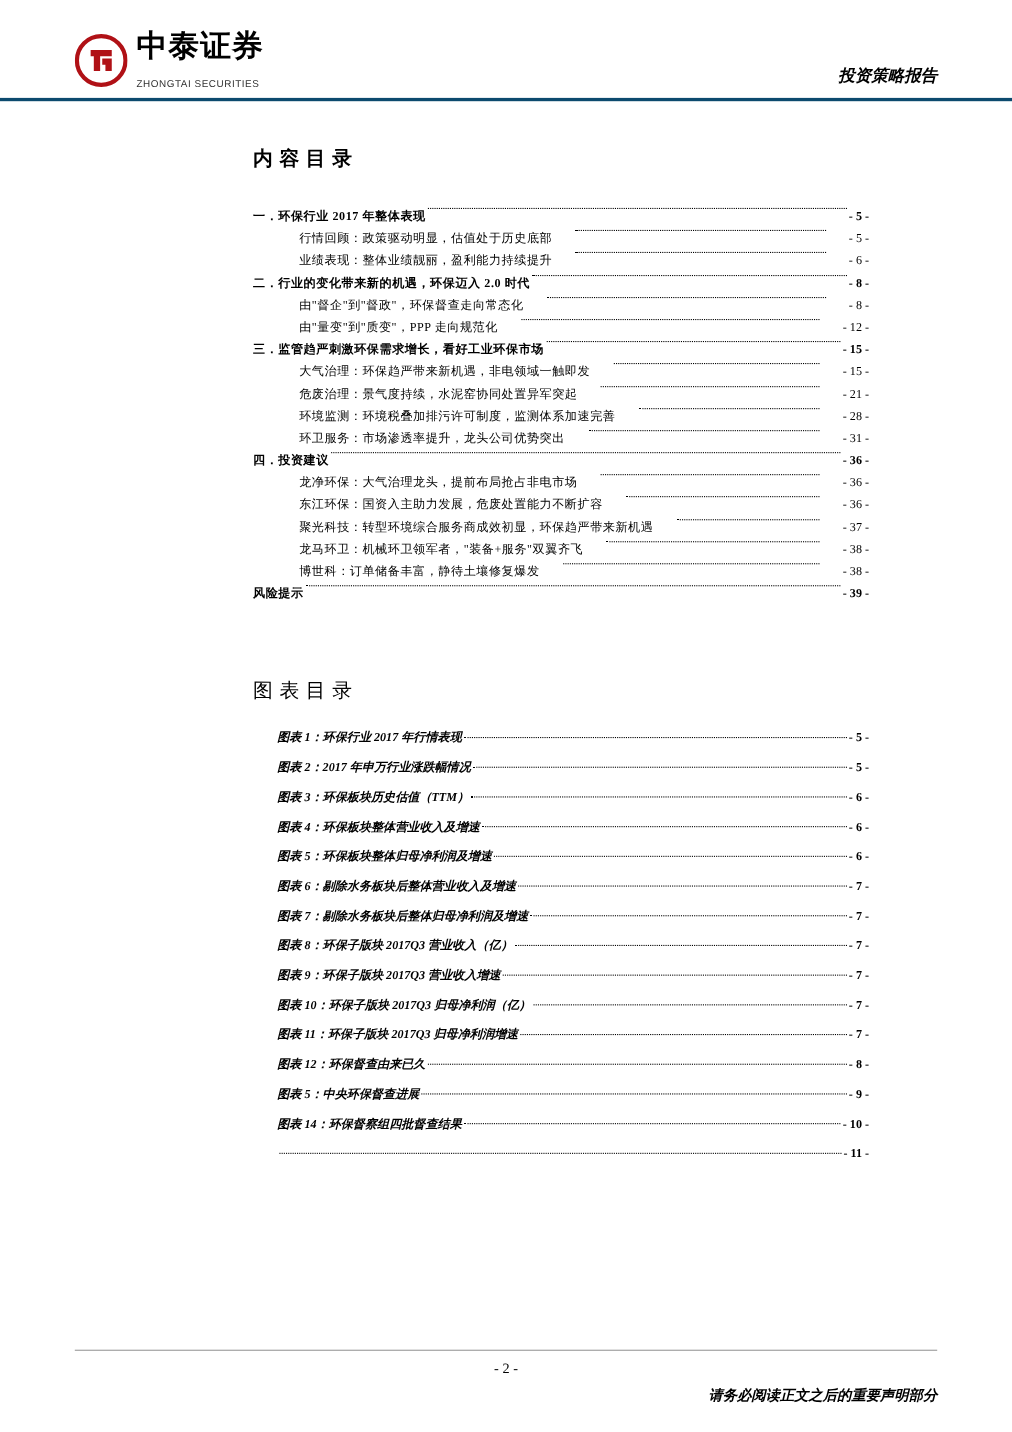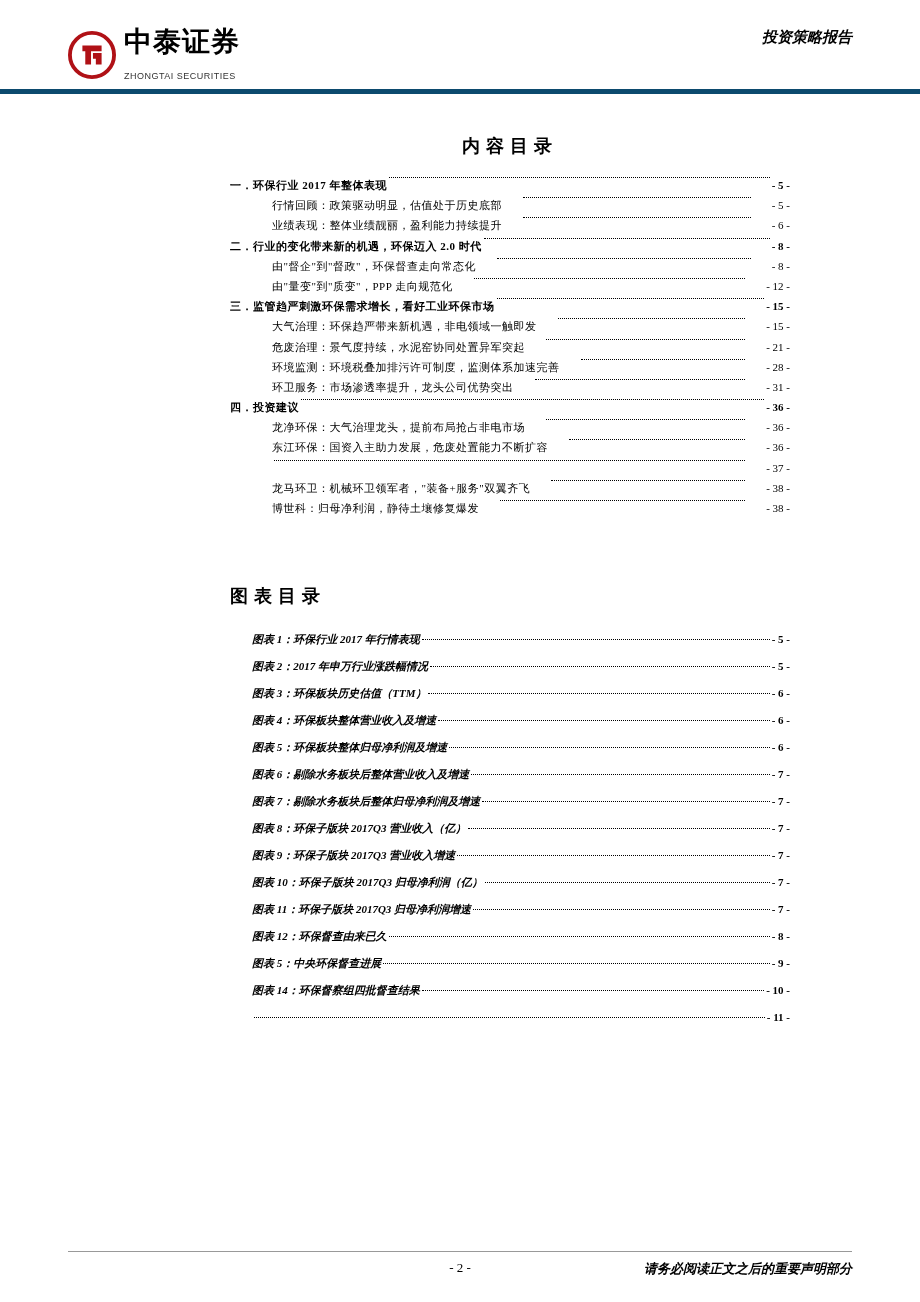--- a/index.html
+++ b/index.html
@@ -7,22 +7,23 @@
       width: 920px;
       height: 1302px;
       background: #fff;
       font-family: "SimSun", "宋体", serif;
       position: relative;
       color: #000;
     }
     .header {
       display: flex;
       justify-content: space-between;
+      align-items: flex-end;
       padding: 28px 68px 8px 68px;
-      border-bottom: 5px solid #0c4a6e;
+      border-bottom: 3px solid #0c4a6e;
       margin: 0 0 0 0;
     }
     .logo-wrap {
       display: flex;
       align-items: center;
       gap: 8px;
     }
     .logo-mark {
       width: 48px;
       height: 48px;
@@ -53,23 +54,22 @@
       font-family: "SimSun", serif;
       padding-bottom: 2px;
     }
     .content {
       padding: 30px 130px 0 230px;
     }
     .section-title {
       font-size: 18px;
       font-weight: bold;
       font-family: "SimHei", "黑体", sans-serif;
-      margin: 10px 0 22px 0;
+      margin: 10px 0 36px 0;
       letter-spacing: 6px;
-      text-align: center;
     }
     .toc-row {
       display: flex;
       align-items: flex-start;
       font-size: 11px;
       line-height: 1;
       margin-bottom: 9.2px;
       white-space: nowrap;
     }
     .toc-row.level0 { font-weight: bold; padding-left: 0; }
@@ -80,21 +80,21 @@
       border-bottom: 1.5px dotted #000;
       margin: 0 2px;
       position: relative;
       top: -3px;
       min-width: 10px;
     }
     .toc-page { flex-shrink: 0; }
     .toc-row.level0 .toc-page { font-weight: bold; }
     .fig-section-title {
       font-size: 18px;
-      font-weight: bold;
+      font-weight: normal;
       font-family: "SimHei", "黑体", sans-serif;
       margin: 70px 0 26px 0;
       letter-spacing: 6px;
     }
     .fig-row {
       display: flex;
       align-items: baseline;
       font-size: 11px;
       font-style: italic;
       font-weight: bold;
@@ -122,21 +122,21 @@
       padding-top: 8px;
       display: flex;
       justify-content: space-between;
       font-size: 13px;
     }
     .footer-center {
       position: absolute;
       left: 50%;
       transform: translateX(-50%);
     }
-    .footer-right { font-style: italic; font-weight: bold; }
+    .footer-right { font-style: italic; font-weight: bold; margin-top: 24px; }
   </style>
 </head>
 <body>
 
 <div class="header">
   <div class="logo-wrap">
     <svg class="logo-mark" viewBox="0 0 100 100">
       <circle cx="50" cy="50" r="46" fill="none" stroke="#b01116" stroke-width="8"></circle>
       <path d="M30 30 L70 30 L70 42 L48 42 L48 70 L36 70 L36 42 L30 42 Z M52 46 L70 46 L70 70 L58 70 L58 58 L52 58 Z" fill="#b01116"></path>
     </svg>
@@ -215,32 +215,38 @@
         <span class="toc-label">龙净环保：大气治理龙头，提前布局抢占非电市场</span>
         <span class="toc-dots"></span>
         <span class="toc-page">- 36 -</span>
       </div>
       <div class="toc-row level1">
         <span class="toc-label">东江环保：国资入主助力发展，危废处置能力不断扩容</span>
         <span class="toc-dots"></span>
         <span class="toc-page">- 36 -</span>
       </div>
       <div class="toc-row level1">
+        <span class="toc-label">聚光科技：转型环境综合服务商成效初显，环保趋严带来新机遇</span>
         <span class="toc-dots"></span>
         <span class="toc-page">- 37 -</span>
       </div>
       <div class="toc-row level1">
         <span class="toc-label">龙马环卫：机械环卫领军者，"装备+服务"双翼齐飞</span>
         <span class="toc-dots"></span>
         <span class="toc-page">- 38 -</span>
       </div>
       <div class="toc-row level1">
-        <span class="toc-label">博世科：归母净利润，静待土壤修复爆发</span>
+        <span class="toc-label">博世科：订单储备丰富，静待土壤修复爆发</span>
         <span class="toc-dots"></span>
         <span class="toc-page">- 38 -</span>
+      </div>
+      <div class="toc-row level0">
+        <span class="toc-label">风险提示</span>
+        <span class="toc-dots"></span>
+        <span class="toc-page">- 39 -</span>
       </div>
     </div>
 
   <div class="fig-section-title">图表目录</div>
   <div id="fig-list">
       <div class="fig-row">
         <span class="fig-label">图表 1：环保行业 2017 年行情表现</span>
         <span class="fig-dots"></span>
         <span class="fig-page">- 5 -</span>
       </div>

